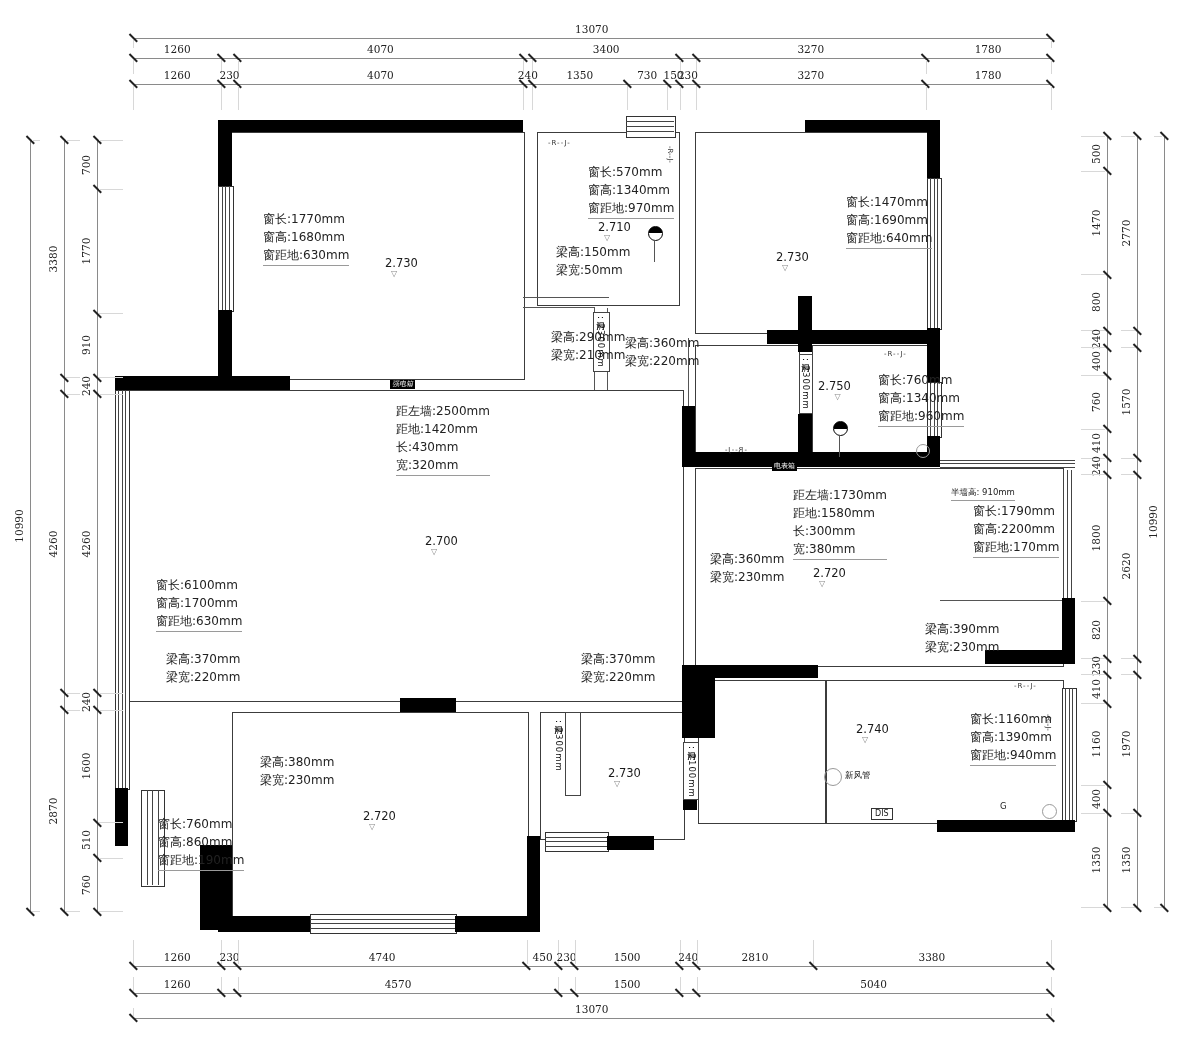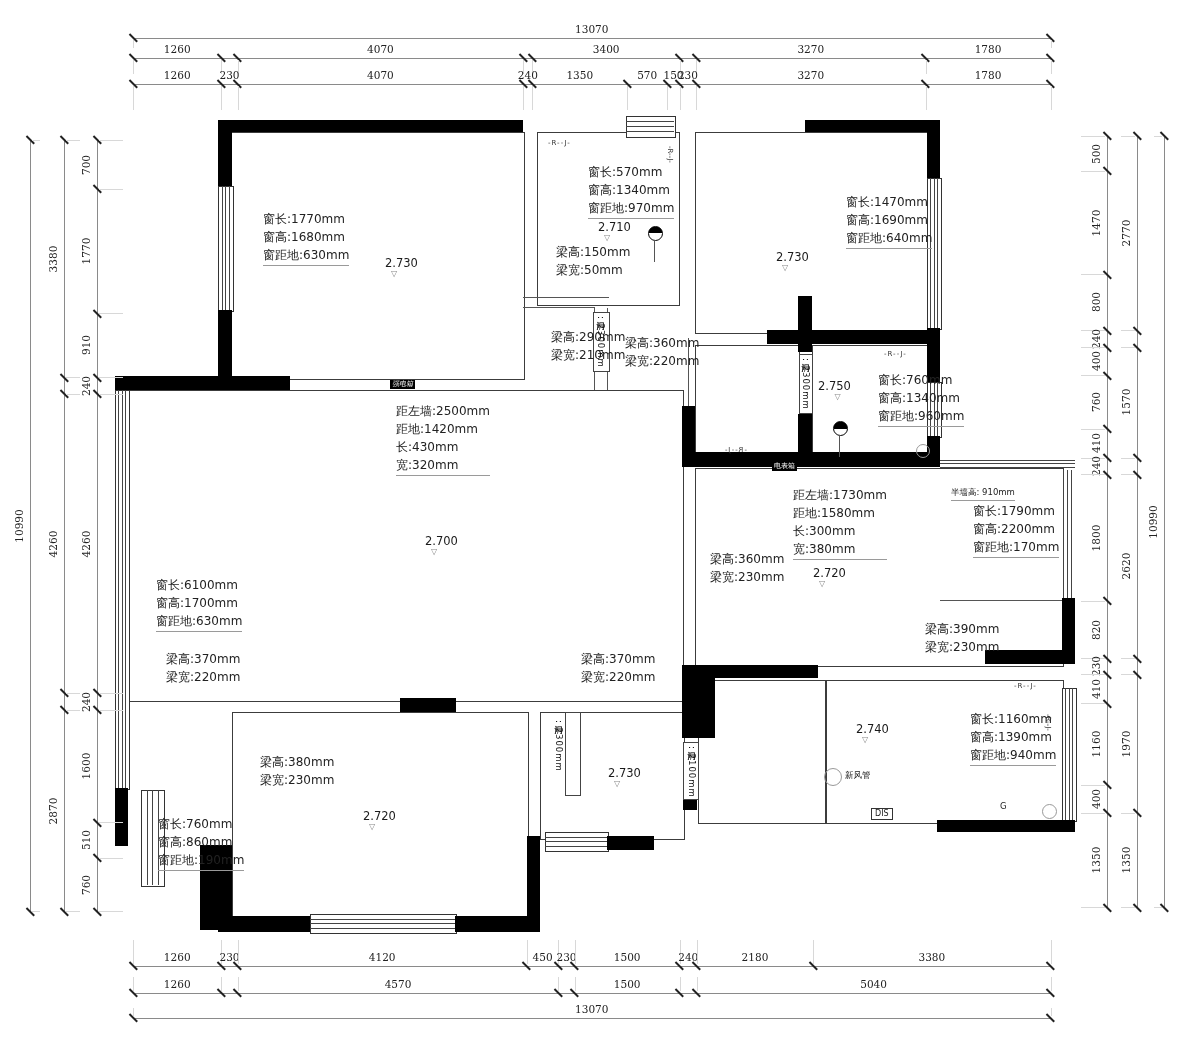--- a/index.html
+++ b/index.html
@@ -171,21 +171,21 @@
     <div class="dim-ext" style="left: 237.598px; top: 86px; width: 1px; height: 24px;"></div>
     <div class="dim-label" style="left: 340.455px; top: 69px; width: 80px;">4070</div>
     <div class="dim-tick" style="left: 517.812px; top: 83.3px;"></div>
     <div class="dim-ext" style="left: 523.312px; top: 86px; width: 1px; height: 24px;"></div>
     <div class="dim-label" style="left: 487.875px; top: 69px; width: 80px;">240</div>
     <div class="dim-tick" style="left: 526.938px; top: 83.3px;"></div>
     <div class="dim-ext" style="left: 532.438px; top: 86px; width: 1px; height: 24px;"></div>
     <div class="dim-label" style="left: 539.823px; top: 69px; width: 80px;">1350</div>
     <div class="dim-tick" style="left: 621.708px; top: 83.3px;"></div>
     <div class="dim-ext" style="left: 627.208px; top: 86px; width: 1px; height: 24px;"></div>
-    <div class="dim-label" style="left: 607.215px; top: 69px; width: 80px;">570</div>
+    <div class="dim-label" style="left: 607.215px; top: 69px; width: 80px;">730</div>
     <div class="dim-tick" style="left: 661.722px; top: 83.3px;"></div>
     <div class="dim-ext" style="left: 667.222px; top: 86px; width: 1px; height: 24px;"></div>
     <div class="dim-label" style="left: 633.54px; top: 69px; width: 80px;">150</div>
     <div class="dim-tick" style="left: 674.358px; top: 83.3px;"></div>
     <div class="dim-ext" style="left: 679.858px; top: 86px; width: 1px; height: 24px;"></div>
     <div class="dim-label" style="left: 647.931px; top: 69px; width: 80px;">230</div>
     <div class="dim-tick" style="left: 690.504px; top: 83.3px;"></div>
     <div class="dim-ext" style="left: 696.004px; top: 86px; width: 1px; height: 24px;"></div>
     <div class="dim-label" style="left: 770.781px; top: 69px; width: 80px;">3270</div>
     <div class="dim-tick" style="left: 920.058px; top: 83.3px;"></div>
@@ -195,36 +195,36 @@
     <div class="dim-ext" style="left: 1050.51px; top: 86px; width: 1px; height: 24px;"></div>
     <div class="dim-line" style="left: 133px; top: 966px; width: 917.514px; height: 1px;"></div>
     <div class="dim-tick" style="left: 127.5px; top: 965.3px;"></div>
     <div class="dim-ext" style="left: 133px; top: 940px; width: 1px; height: 24px;"></div>
     <div class="dim-label" style="left: 137.226px; top: 951px; width: 80px;">1260</div>
     <div class="dim-tick" style="left: 215.952px; top: 965.3px;"></div>
     <div class="dim-ext" style="left: 221.452px; top: 940px; width: 1px; height: 24px;"></div>
     <div class="dim-label" style="left: 189.525px; top: 951px; width: 80px;">230</div>
     <div class="dim-tick" style="left: 232.098px; top: 965.3px;"></div>
     <div class="dim-ext" style="left: 237.598px; top: 940px; width: 1px; height: 24px;"></div>
-    <div class="dim-label" style="left: 342.21px; top: 951px; width: 80px;">4120</div>
+    <div class="dim-label" style="left: 342.21px; top: 951px; width: 80px;">4740</div>
     <div class="dim-tick" style="left: 521.322px; top: 965.3px;"></div>
     <div class="dim-ext" style="left: 526.822px; top: 940px; width: 1px; height: 24px;"></div>
     <div class="dim-label" style="left: 502.617px; top: 951px; width: 80px;">450</div>
     <div class="dim-tick" style="left: 552.912px; top: 965.3px;"></div>
     <div class="dim-ext" style="left: 558.412px; top: 940px; width: 1px; height: 24px;"></div>
     <div class="dim-label" style="left: 526.485px; top: 951px; width: 80px;">230</div>
     <div class="dim-tick" style="left: 569.058px; top: 965.3px;"></div>
     <div class="dim-ext" style="left: 574.558px; top: 940px; width: 1px; height: 24px;"></div>
     <div class="dim-label" style="left: 587.208px; top: 951px; width: 80px;">1500</div>
     <div class="dim-tick" style="left: 674.358px; top: 965.3px;"></div>
     <div class="dim-ext" style="left: 679.858px; top: 940px; width: 1px; height: 24px;"></div>
     <div class="dim-label" style="left: 648.282px; top: 951px; width: 80px;">240</div>
     <div class="dim-tick" style="left: 691.206px; top: 965.3px;"></div>
     <div class="dim-ext" style="left: 696.706px; top: 940px; width: 1px; height: 24px;"></div>
-    <div class="dim-label" style="left: 714.972px; top: 951px; width: 80px;">2180</div>
+    <div class="dim-label" style="left: 714.972px; top: 951px; width: 80px;">2810</div>
     <div class="dim-tick" style="left: 807.738px; top: 965.3px;"></div>
     <div class="dim-ext" style="left: 813.238px; top: 940px; width: 1px; height: 24px;"></div>
     <div class="dim-label" style="left: 891.876px; top: 951px; width: 80px;">3380</div>
     <div class="dim-tick" style="left: 1045.01px; top: 965.3px;"></div>
     <div class="dim-ext" style="left: 1050.51px; top: 940px; width: 1px; height: 24px;"></div>
     <div class="dim-line" style="left: 133px; top: 993px; width: 917.514px; height: 1px;"></div>
     <div class="dim-tick" style="left: 127.5px; top: 992.3px;"></div>
     <div class="dim-ext" style="left: 133px; top: 977px; width: 1px; height: 14px;"></div>
     <div class="dim-label" style="left: 137.226px; top: 978px; width: 80px;">1260</div>
     <div class="dim-tick" style="left: 215.952px; top: 992.3px;"></div>

